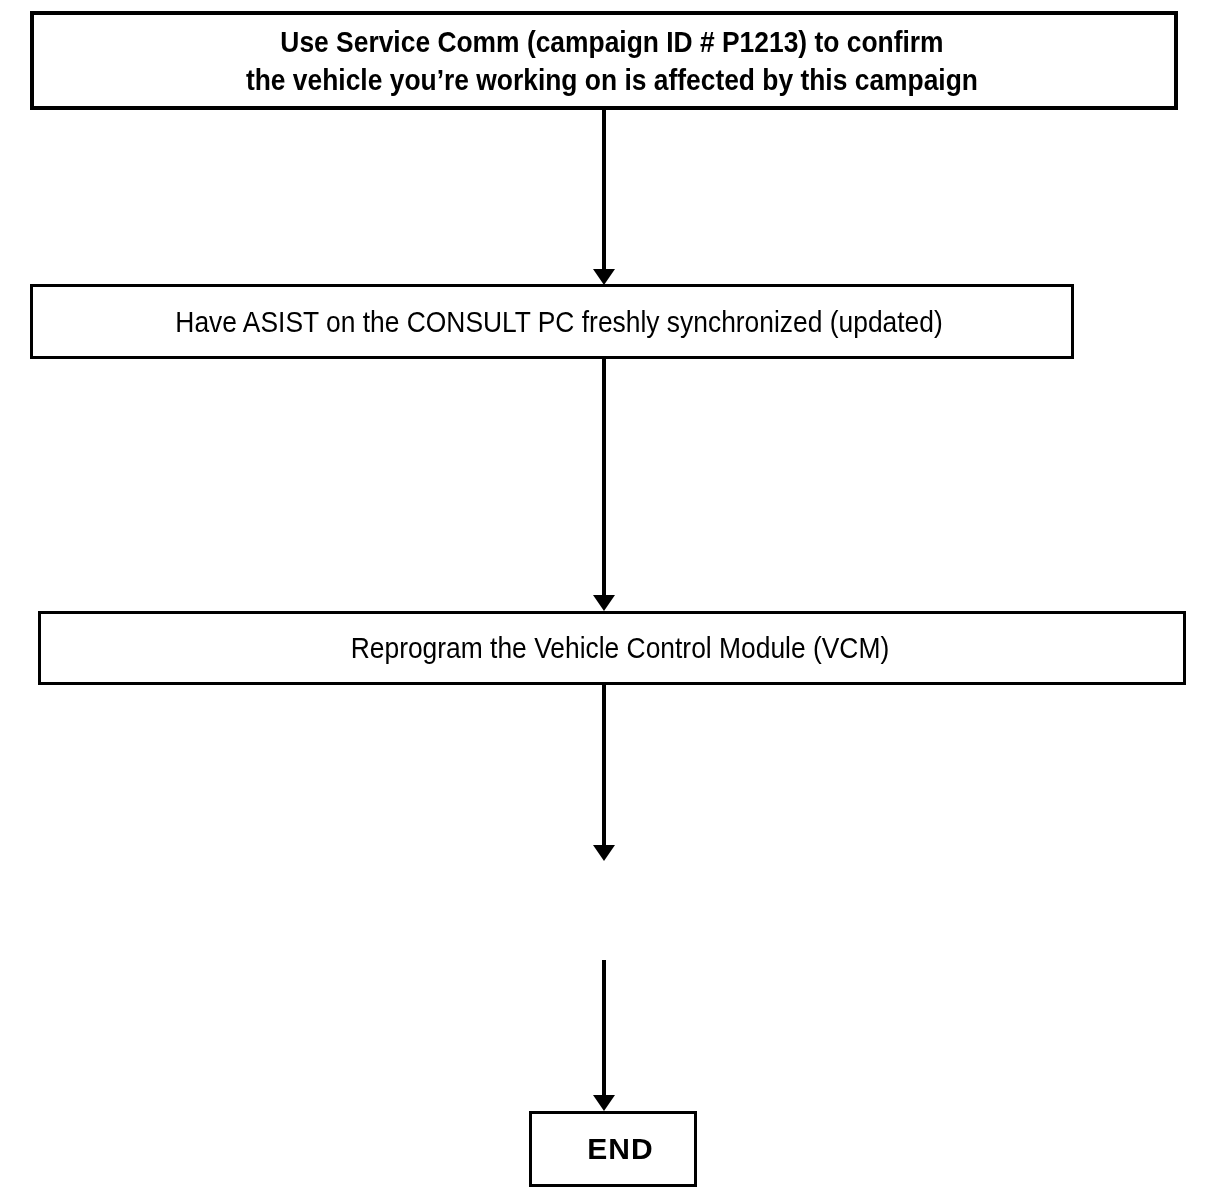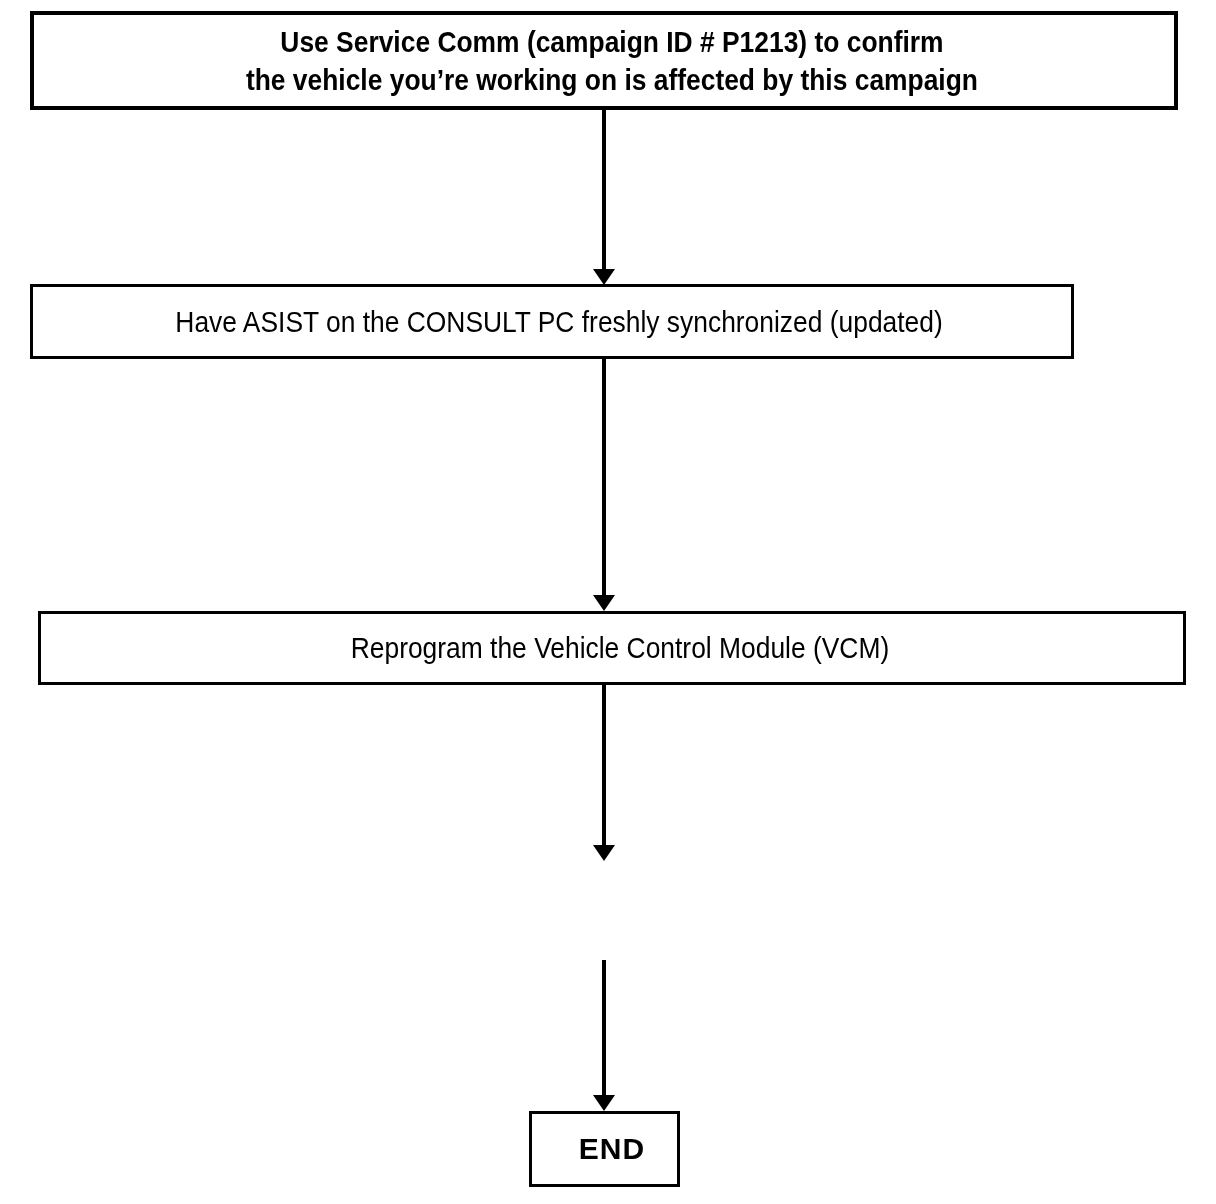--- a/index.html
+++ b/index.html
@@ -35,21 +35,21 @@
     transform: scaleX(0.88);
     transform-origin: center center;
   }
   .bold-text { font-weight: bold; }
 
   
   #box-step-1 { left: 30px;  top: 11px;   width: 1148px; height: 99px; border-width: 4px; }
   #box-step-2 { left: 30px;  top: 284px;  width: 1044px; height: 75px; text-align: center; }
   #box-step-3 { left: 30px;  top: 611px;  width: 1148px; height: 74px; margin-left: 8px; }
   #box-step-4 { left: 30px;  top: 861px;  width: 1148px; height: 99px; }
-  #box-end    { left: 529px; top: 1111px; width: 151px;  height: 76px; }
+  #box-end    { left: 529px; top: 1111px; width: 168px;  height: 76px; }
   #box-end .box-text { transform: none; letter-spacing: 1px; }
 
   
   .arrow {
     position: absolute;
     left: 593px;           
     width: 22px;
     display: flex;
     flex-direction: column;
     align-items: center;

